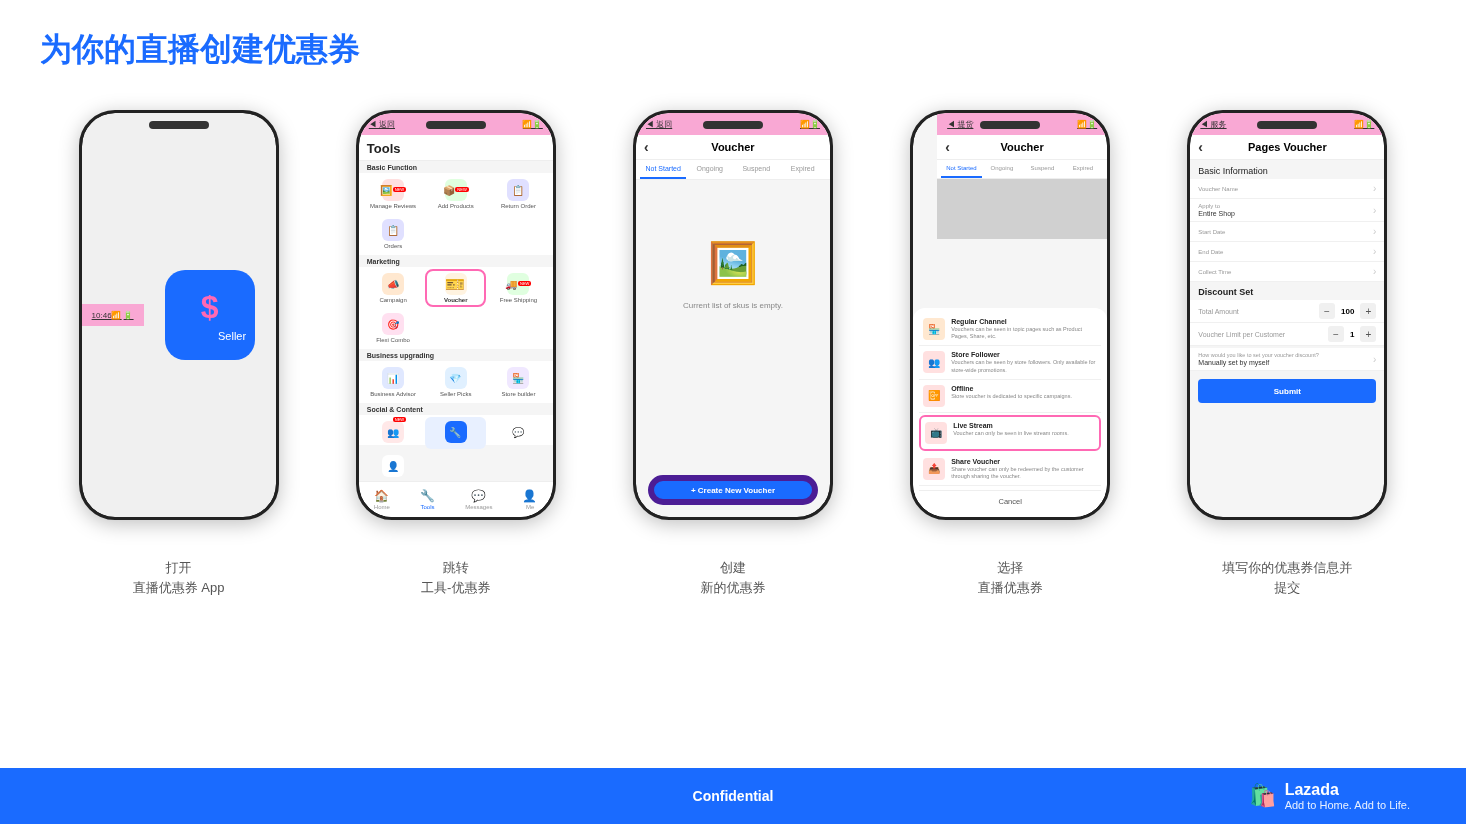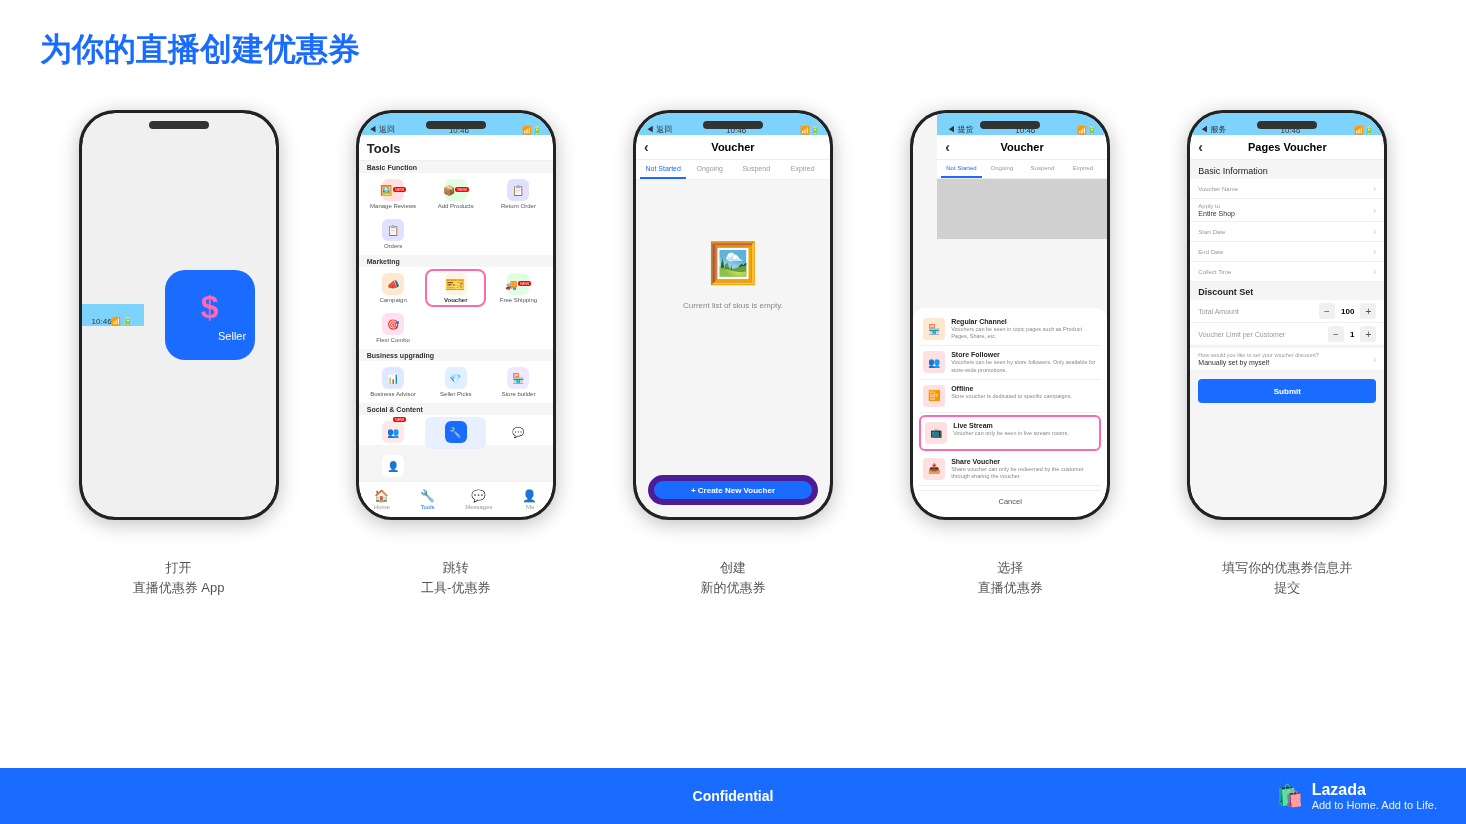--- a/index.html
+++ b/index.html
@@ -74,27 +74,28 @@
       right: 0;
       bottom: 0;
       background: #fff;
       border-radius: 33px;
       overflow: hidden;
     }
 
     
     .status-bar {
       height: 22px;
-      background: #7dd3fc;
-      display: flex;
-      align-items: flex-end;
+      background: #f9a8d4;
+      display: flex;
+      align-items: center;
       justify-content: space-between;
       padding: 0 10px;
       font-size: 8px;
       color: #333;
+      text-decoration: underline;
     }
 
     .status-icons {
       display: flex;
       gap: 2px;
       align-items: center;
     }
 
     
     .phone1-screen {
@@ -475,21 +476,21 @@
     .bottom-bar {
       position: absolute;
       bottom: 0;
       left: 0;
       right: 0;
       height: 56px;
       background: #1a6bff;
       display: flex;
       align-items: center;
       justify-content: space-between;
-      padding: 0 29px;
+      padding: 0 56px;
     }
 
     .confidential-text {
       color: white;
       font-size: 14px;
       font-weight: bold;
       flex: 1;
       text-align: center;
     }
 

